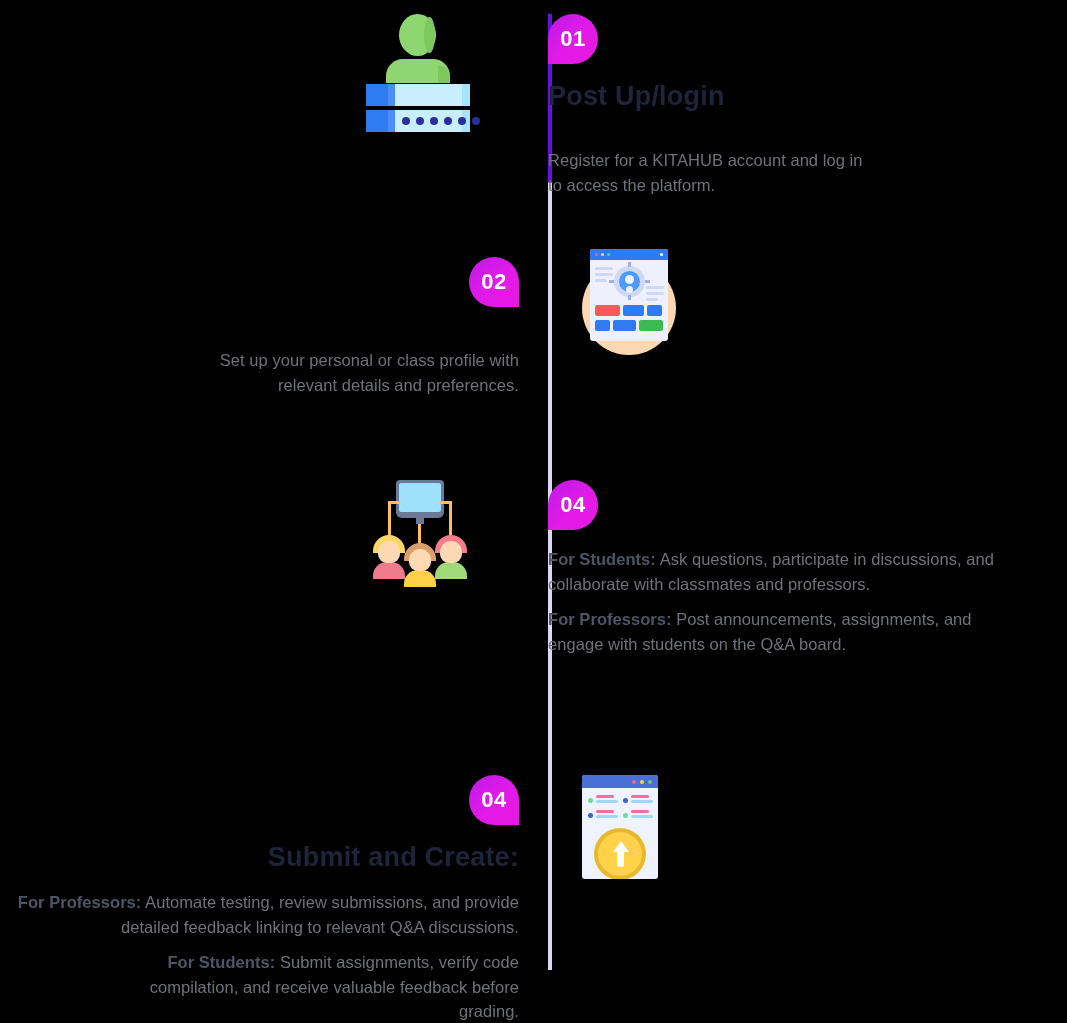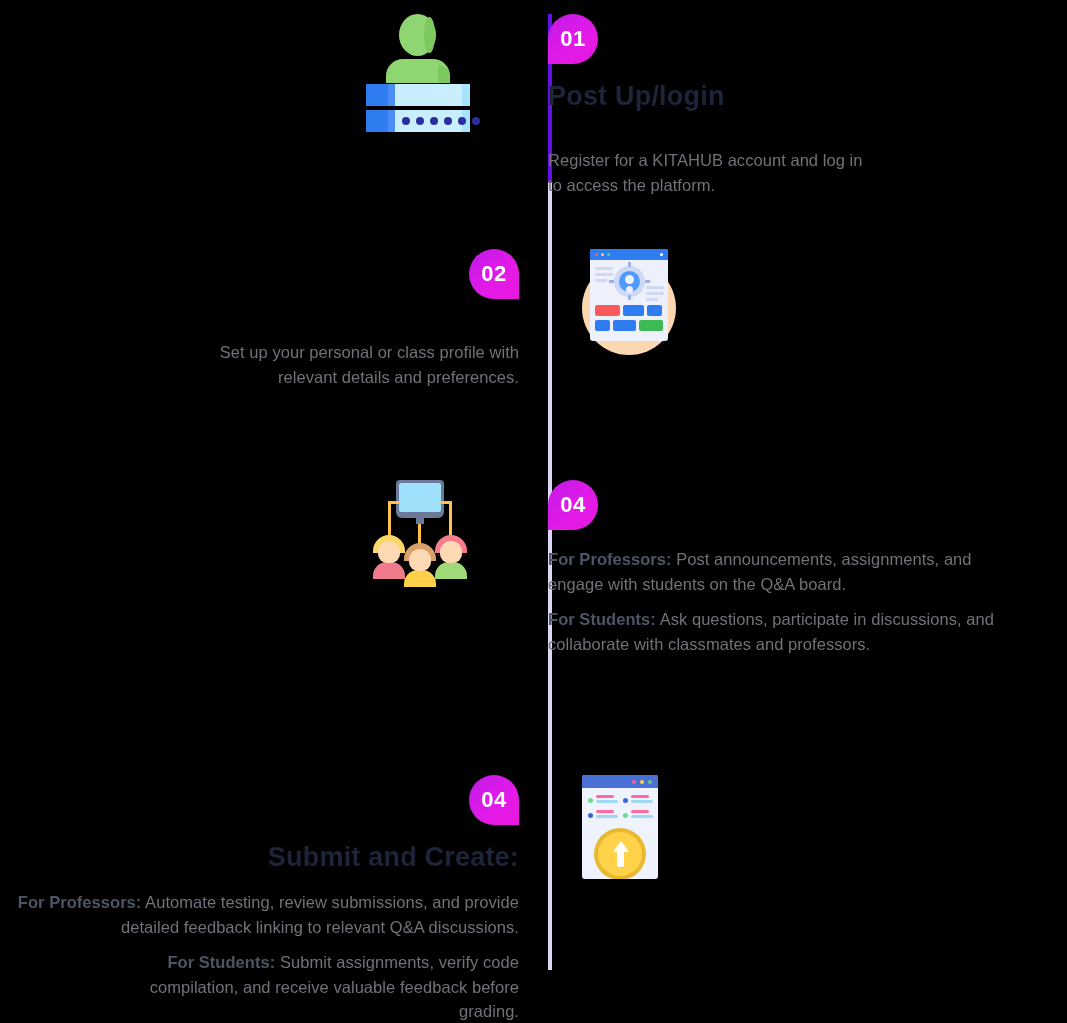--- a/index.html
+++ b/index.html
@@ -328,21 +328,21 @@
             <div class="pf-row">
               <div class="pf-btn" style="width:15px; background:#2f7cf0;"></div>
               <div class="pf-btn" style="width:23px; background:#2f7cf0;"></div>
               <div class="pf-btn" style="width:24px; background:#3dba53;"></div>
             </div>
           </div>
         </div>
       </div>
     </div>
 
-    <div class="side side-left" style="top:0px;">
+    <div class="side side-left" style="top:8px;">
       <div class="badge-wrap-left">
         <div class="badge">02</div>
       </div>
       <div class="step-body" style="max-width:340px; margin-left:auto;margin-top:41px;">Set up your personal or class profile with relevant details and preferences.</div>
     </div>
   </div>
 
   <div class="step" style="top:480px;">
 
     <div class="art art-left" style="top:0px;">
@@ -373,24 +373,24 @@
           <div class="pp-shirt" style="background:#9fd978;"></div>
         </div>
       </div>
     </div>
 
     <div class="side side-right" style="top:0px;">
       <div class="badge-wrap-right">
         <div class="badge badge-right">04</div>
       </div>
       <div class="step-body" style="max-width:482px;">
+        <span class="lead">For Students:</span><span> Ask questions, participate in discussions, and collaborate with classmates and professors.</span>
+      </div>
+      <div class="step-body" style="max-width:482px;">
         <span class="lead">For Professors:</span><span> Post announcements, assignments, and engage with students on the Q&amp;A board.</span>
-      </div>
-      <div class="step-body" style="max-width:482px;">
-        <span class="lead">For Students:</span><span> Ask questions, participate in discussions, and collaborate with classmates and professors.</span>
       </div>
     </div>
   </div>
 
   <div class="step" style="top:775px;">
 
     <div class="art art-right" style="top:0px;">
       <div class="ill ill-upload">
         <div class="up-win">
           <div class="up-bar">

